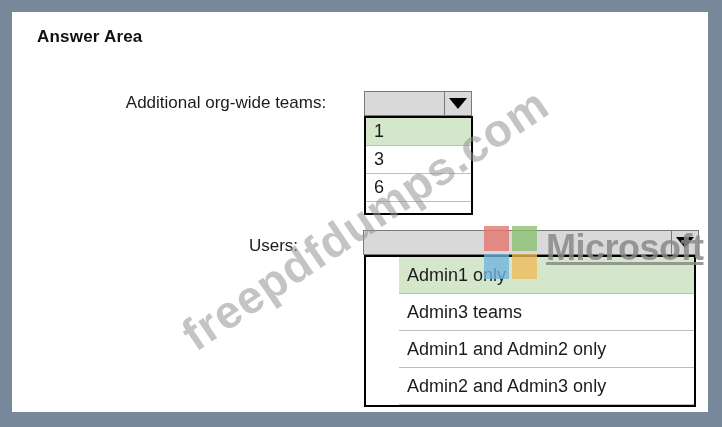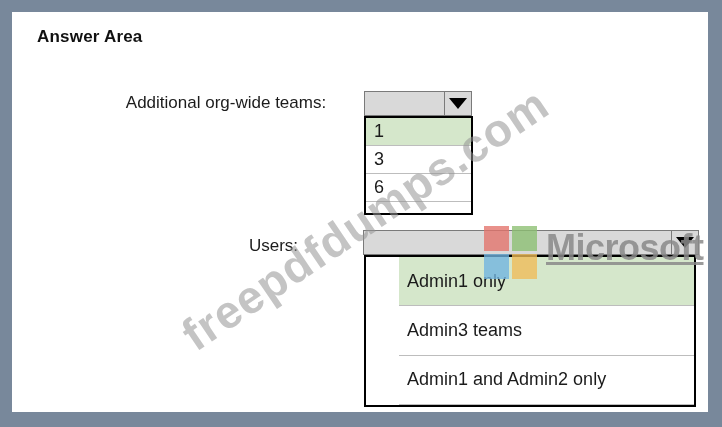--- a/index.html
+++ b/index.html
@@ -154,20 +154,21 @@
   <span class="dd-value"></span>
   <span class="dd-arrow-btn">
     <span class="tri-down"></span>
   </span>
 </div>
 
 <div class="dd-list" id="dd2-list">
     <div class="opt-row highlighted">Admin1 only</div>
     <div class="opt-row">Admin3 teams</div>
     <div class="opt-row">Admin1 and Admin2 only</div>
+    <div class="opt-row">Admin2 and Admin3 only</div>
   </div>
 
 <div class="watermark">freepdfdumps.com</div>
 
 <div class="ms-logo">
   <div class="ms-grid">
     <div class="ms-sq red"></div>
     <div class="ms-sq green"></div>
     <div class="ms-sq blue"></div>
     <div class="ms-sq yellow"></div>

